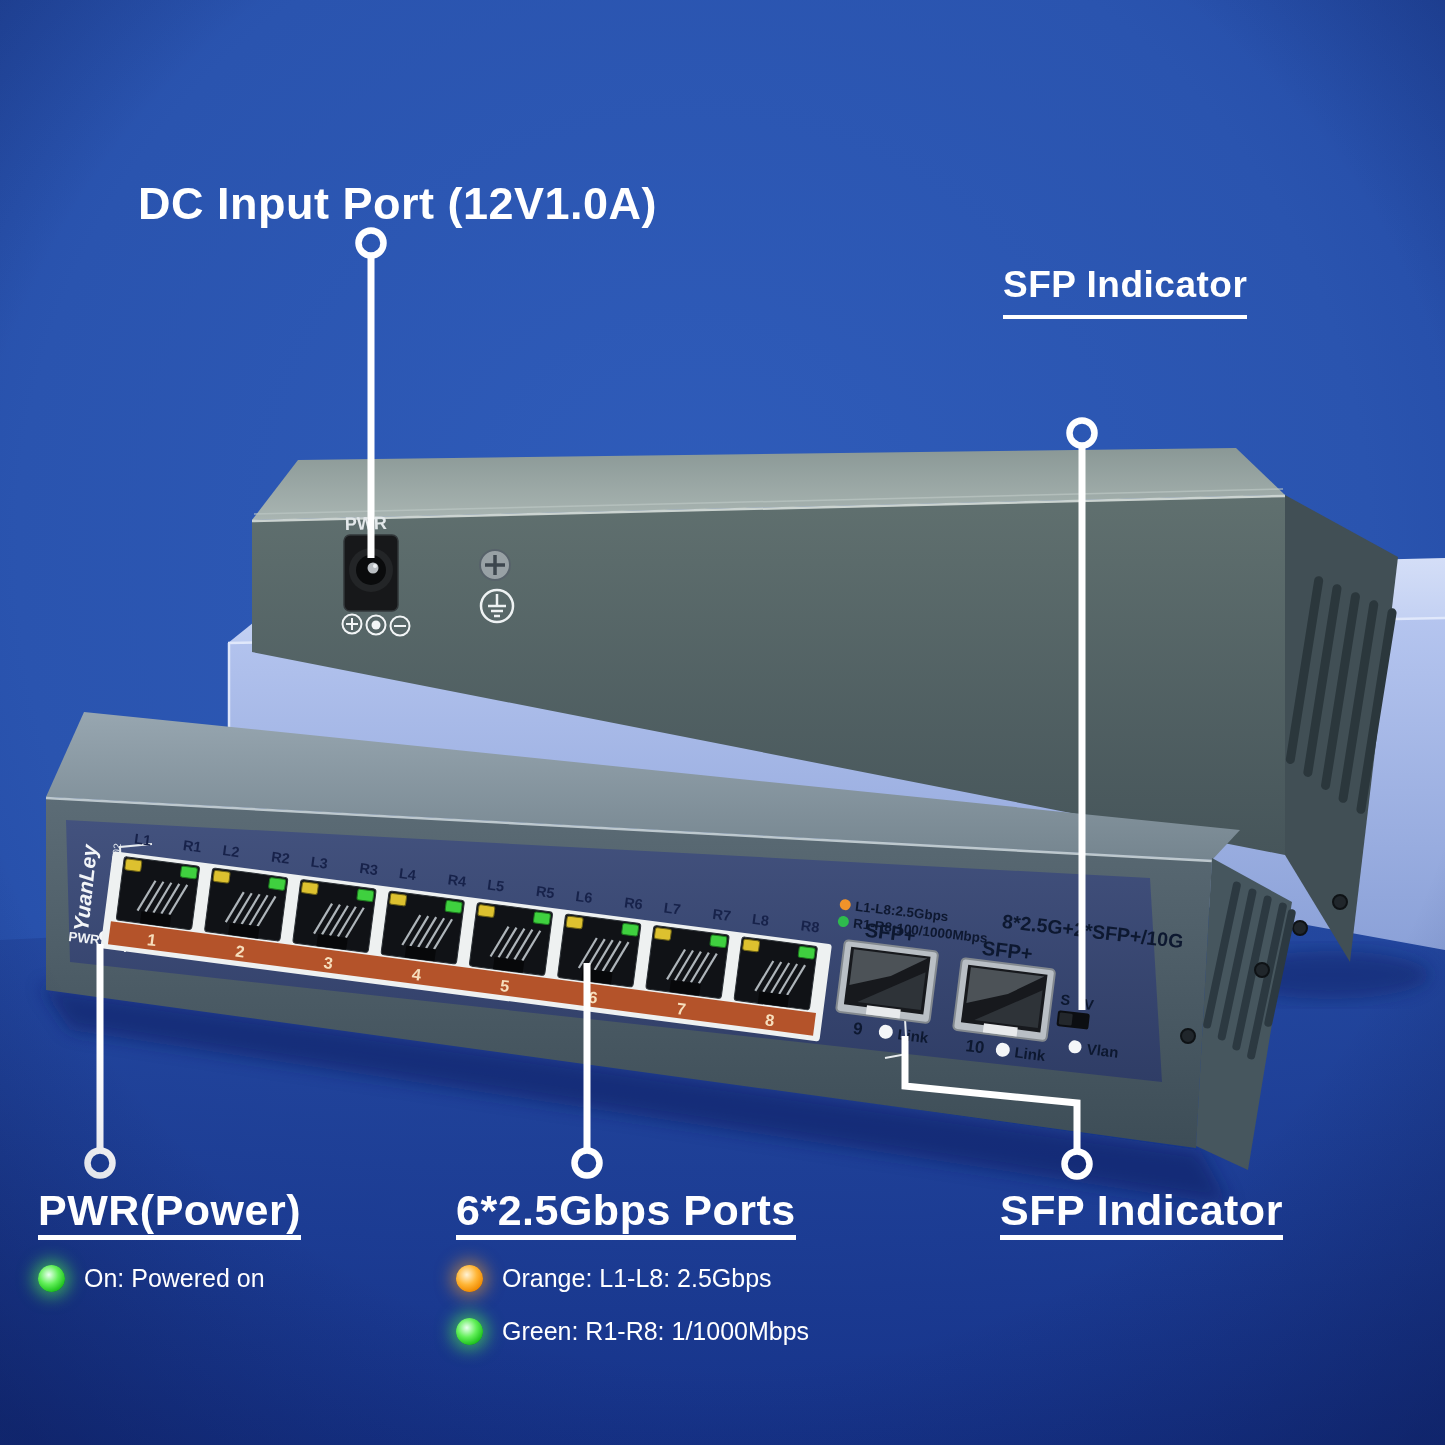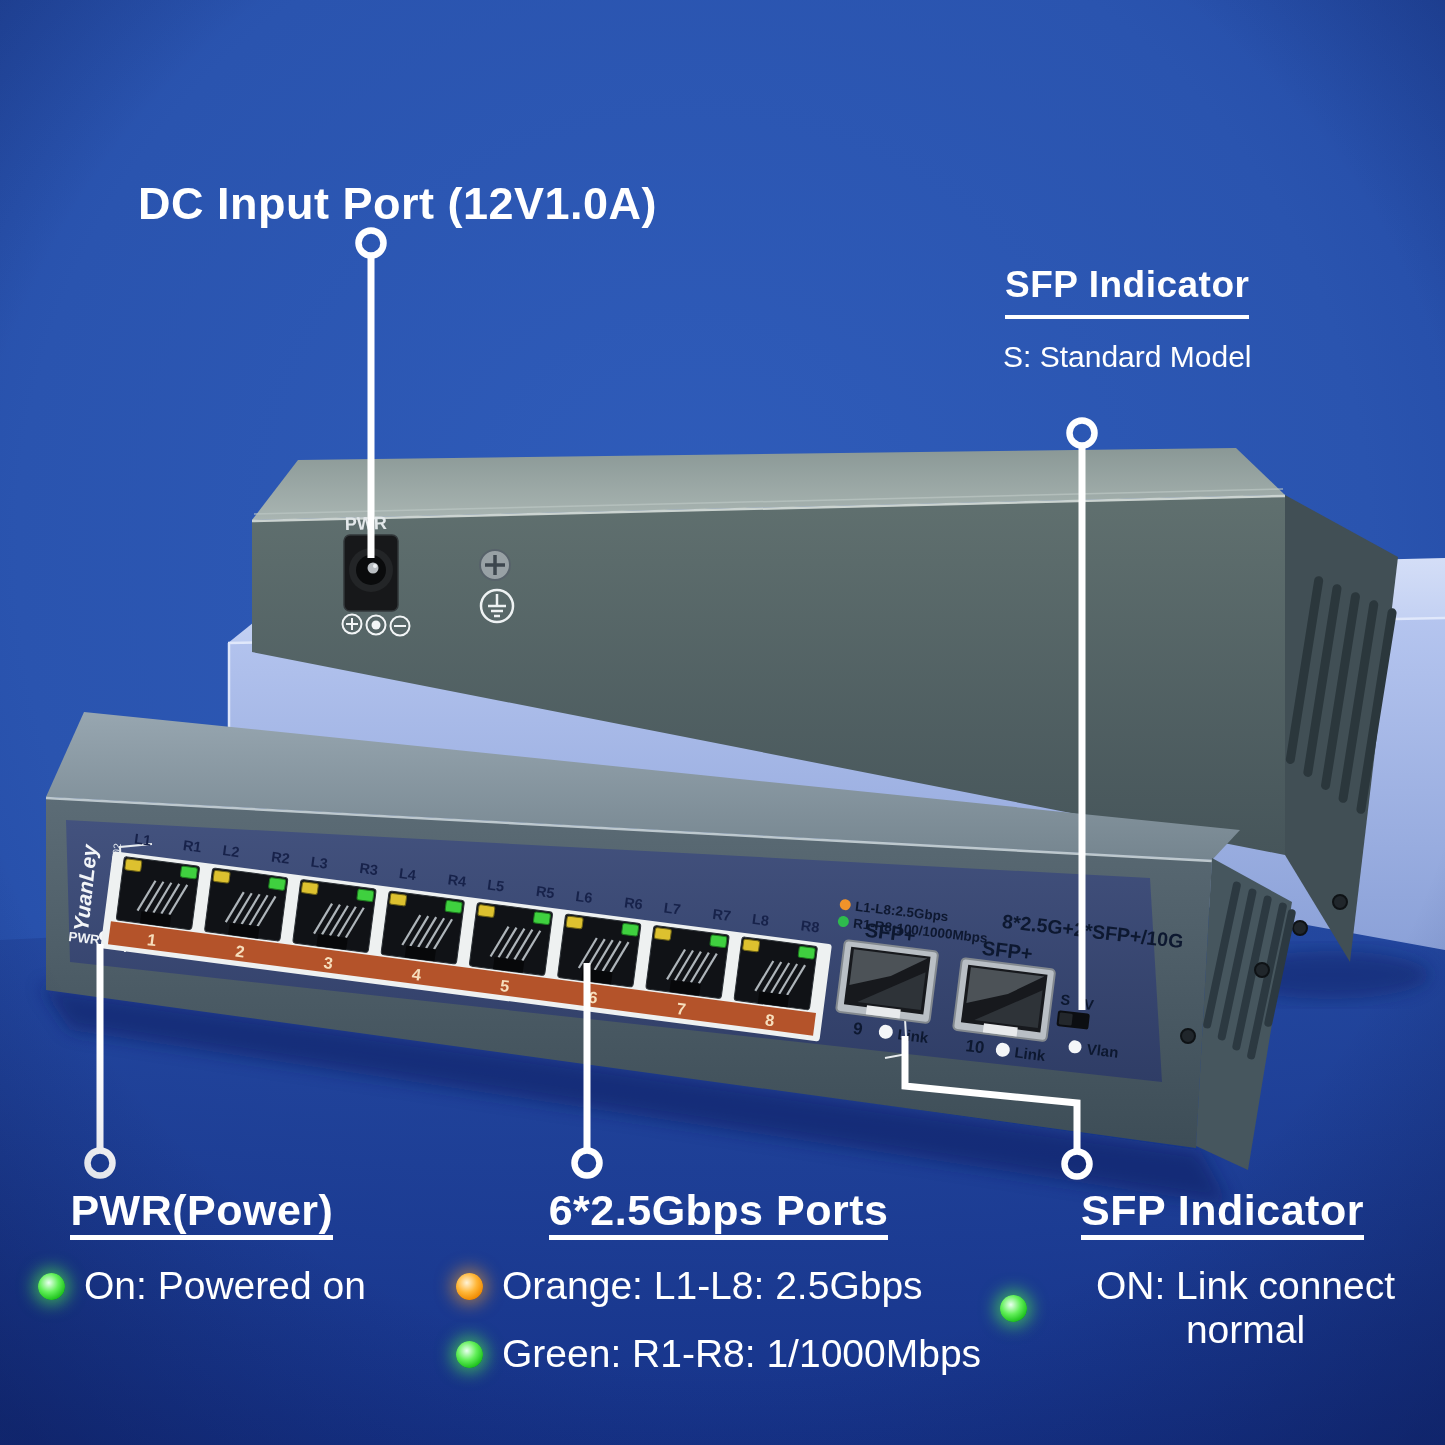--- a/index.html
+++ b/index.html
@@ -1,26 +1,26 @@
 <!DOCTYPE html>
 <html><head>
 <meta charset="utf-8">
 <style>
   html,body{margin:0;padding:0;background:#10275c;}
   .stage{position:relative;width:1445px;height:1445px;overflow:hidden;
          font-family:"Liberation Sans",sans-serif;}
   .stage svg{position:absolute;left:0;top:0;}
-  .callout-block{position:absolute;color:#fff;text-align:center;}
+  .callout-block{position:absolute;color:#fff;}
   .callout-title{display:inline-block;font-weight:bold;font-size:43px;
                  letter-spacing:0.5px;color:#fff;}
   .callout-title.underlined{border-bottom:5px solid #fff;}
   .callout-title.small{font-size:37px;border-bottom:4px solid #fff;padding-bottom:9px;}
   .callout-line{font-size:30px;margin-top:21px;color:#fff;}
   .callout-row{display:flex;align-items:center;margin-top:24px;}
-  .callout-text{font-size:39px;color:#fff;}
+  .callout-text{font-size:25px;color:#fff;}
   .led{width:27px;height:27px;border-radius:50%;margin-right:19px;flex:0 0 auto;}
   .led-green{background:radial-gradient(circle at 40% 36%,#eafff0 0%,#63f05a 40%,#20c41f 72%,#128e13 100%);
              box-shadow:0 0 16px 5px rgba(84,255,70,0.55);}
   .led-orange{background:radial-gradient(circle at 40% 36%,#fff3d6 0%,#ffb637 42%,#f08a00 74%,#c06400 100%);
               box-shadow:0 0 16px 5px rgba(255,165,40,0.5);}
   .led-gray{background:radial-gradient(circle at 40% 36%,#e3e4e8 0%,#b8bac1 60%,#9fa1a9 100%);}
   .t{font-weight:bold;}
 </style>
 </head>
 <body>
@@ -372,21 +372,20 @@
 
   <rect x="0" y="0" width="1445" height="1445" fill="url(#vignette)"></rect>
 </svg>
 
 <div class="callout-block" style="left:138px;top:178px">
   <div class="callout-title t" style="font-size:45px">DC Input Port (12V1.0A)</div>
 </div>
 
 <div class="callout-block" style="left:1003px;top:264px">
   <div class="callout-title small t">SFP Indicator</div>
-  <div class="callout-line">S: Standard Model</div>
 </div>
 
 <div class="callout-block" style="left:38px;top:1186px">
   <div class="callout-title underlined t">PWR(Power)</div>
   <div class="callout-row">
     <span class="led led-green"></span>
     <span class="callout-text">On: Powered on</span>
   </div>
 </div>
 
@@ -397,19 +396,15 @@
     <span class="callout-text">Orange: L1-L8: 2.5Gbps</span>
   </div>
   <div class="callout-row">
     <span class="led led-green"></span>
     <span class="callout-text">Green: R1-R8: 1/1000Mbps</span>
   </div>
 </div>
 
 <div class="callout-block" style="left:1000px;top:1186px">
   <div class="callout-title underlined t">SFP Indicator</div>
-  <div class="callout-row">
-    <span class="led led-green"></span>
-    <span class="callout-text">ON: Link connect normal</span>
-  </div>
 </div>
 
 </div>
 
 </body></html>

